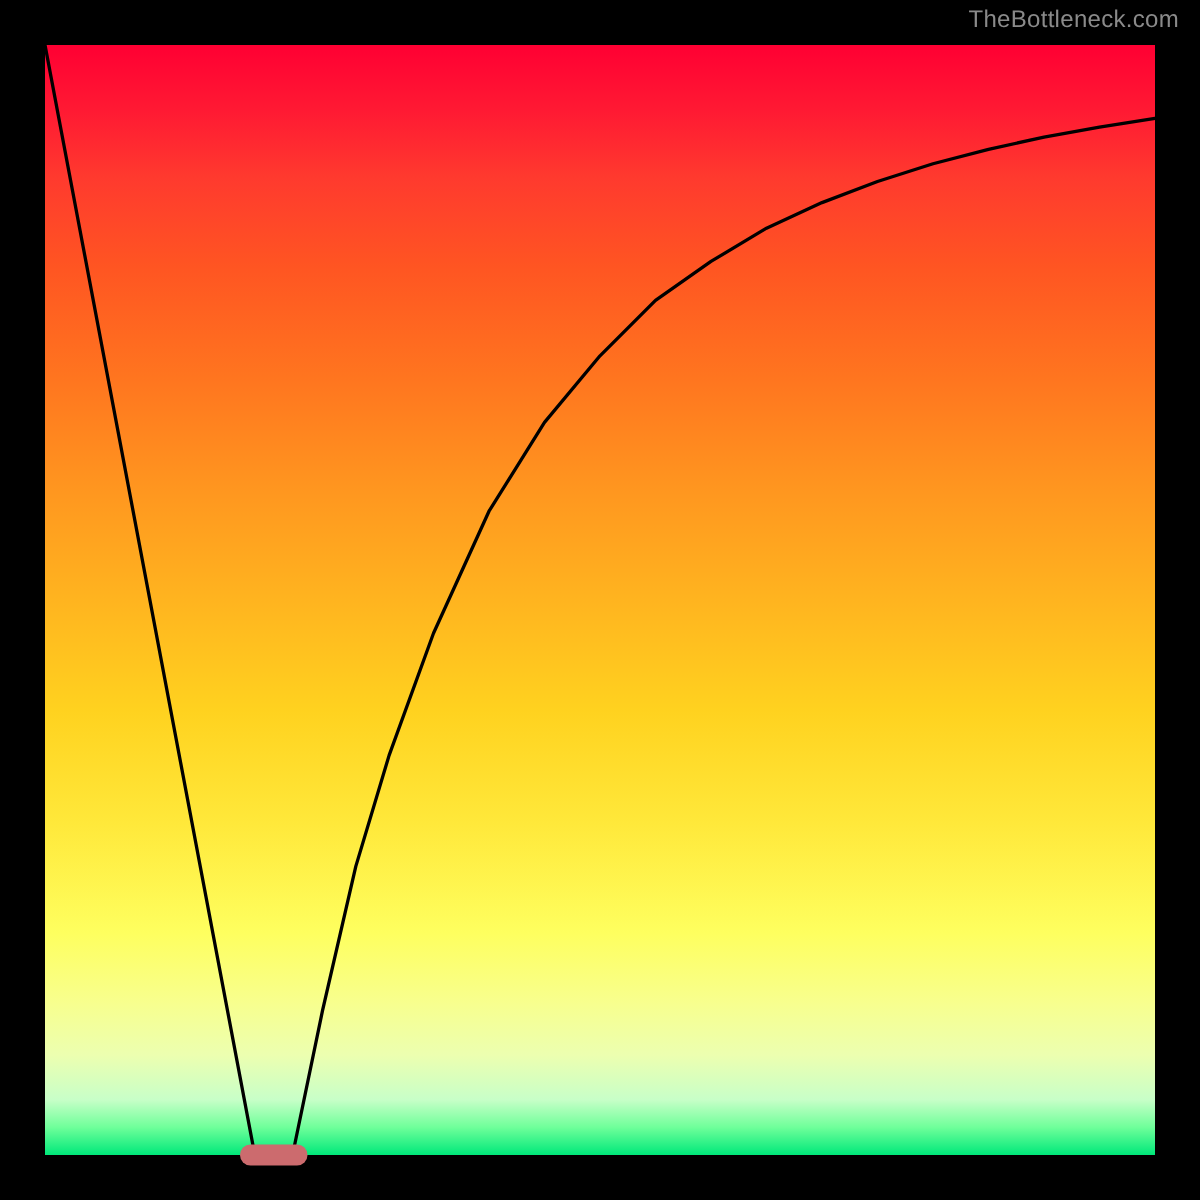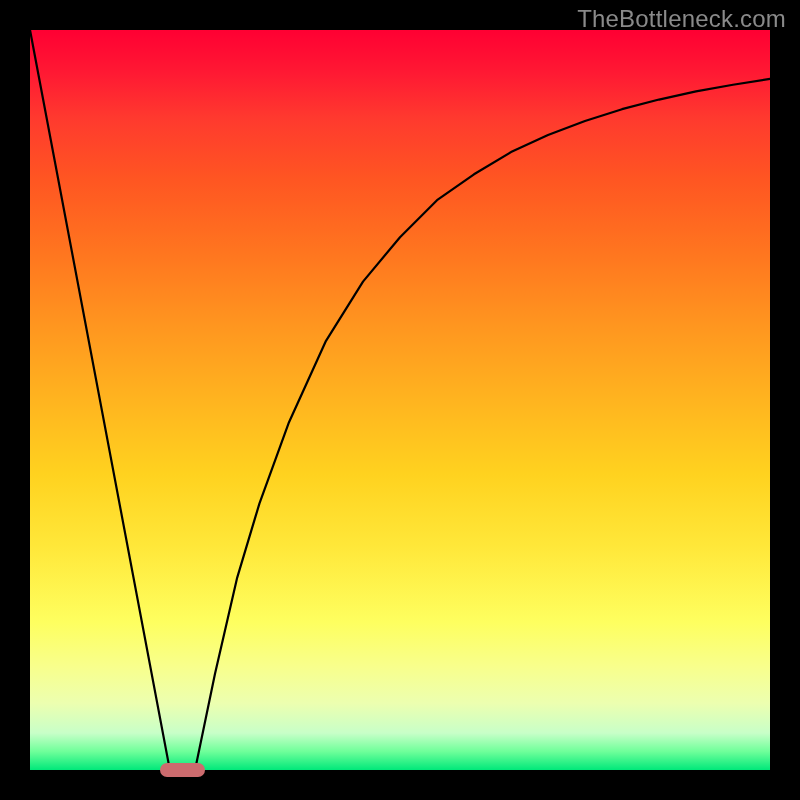--- a/index.html
+++ b/index.html
@@ -58,21 +58,21 @@
     position: absolute;
     height: 14px;
     background: #cc6b6e;
     border-radius: 7px;
   }
   .watermark {
     position: absolute;
     top: 5px;
     right: 14px;
     font-family: Arial, Helvetica, sans-serif;
-    font-size: 24px;
+    font-size: 16px;
     font-weight: 400;
     color: #8a8a8a;
     letter-spacing: 0.2px;
   }
 </style>
 </head>
 <body>
 
 <div class="frame">
   <div class="plot-area">

